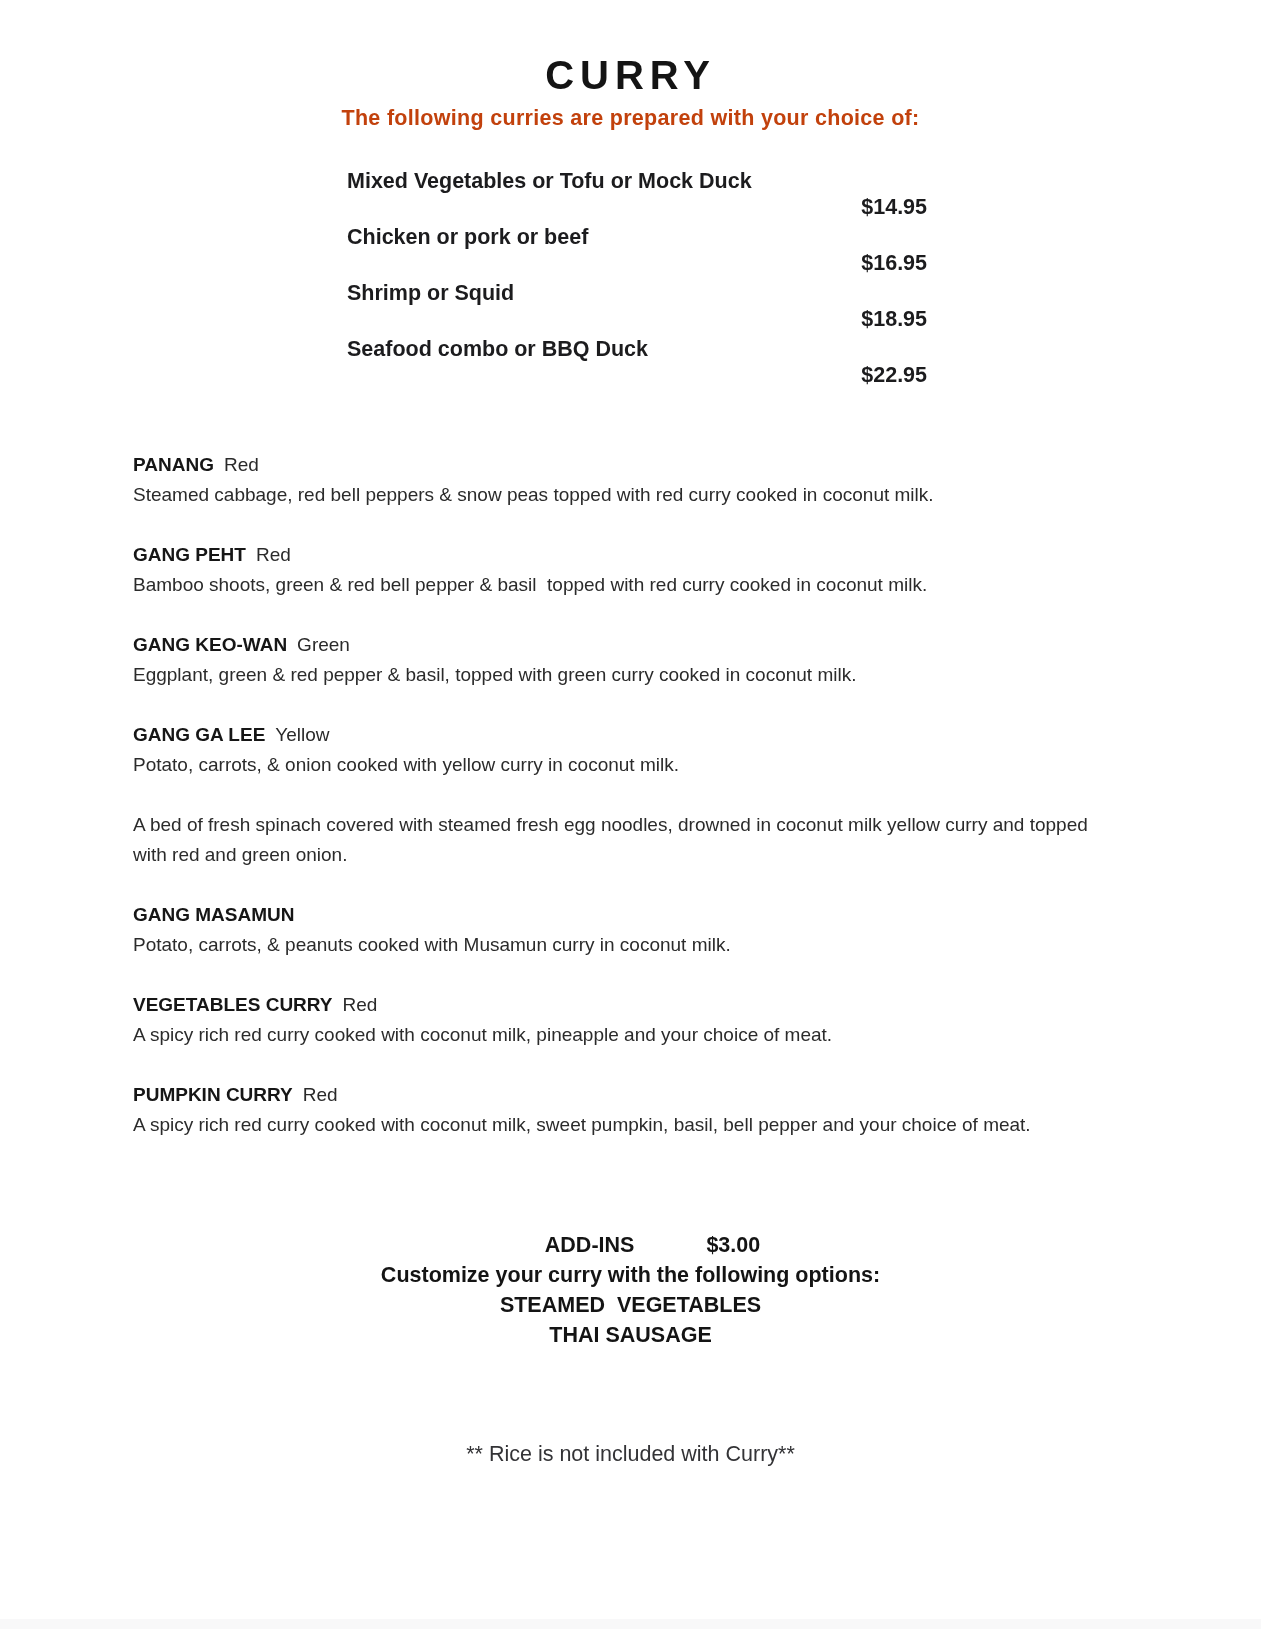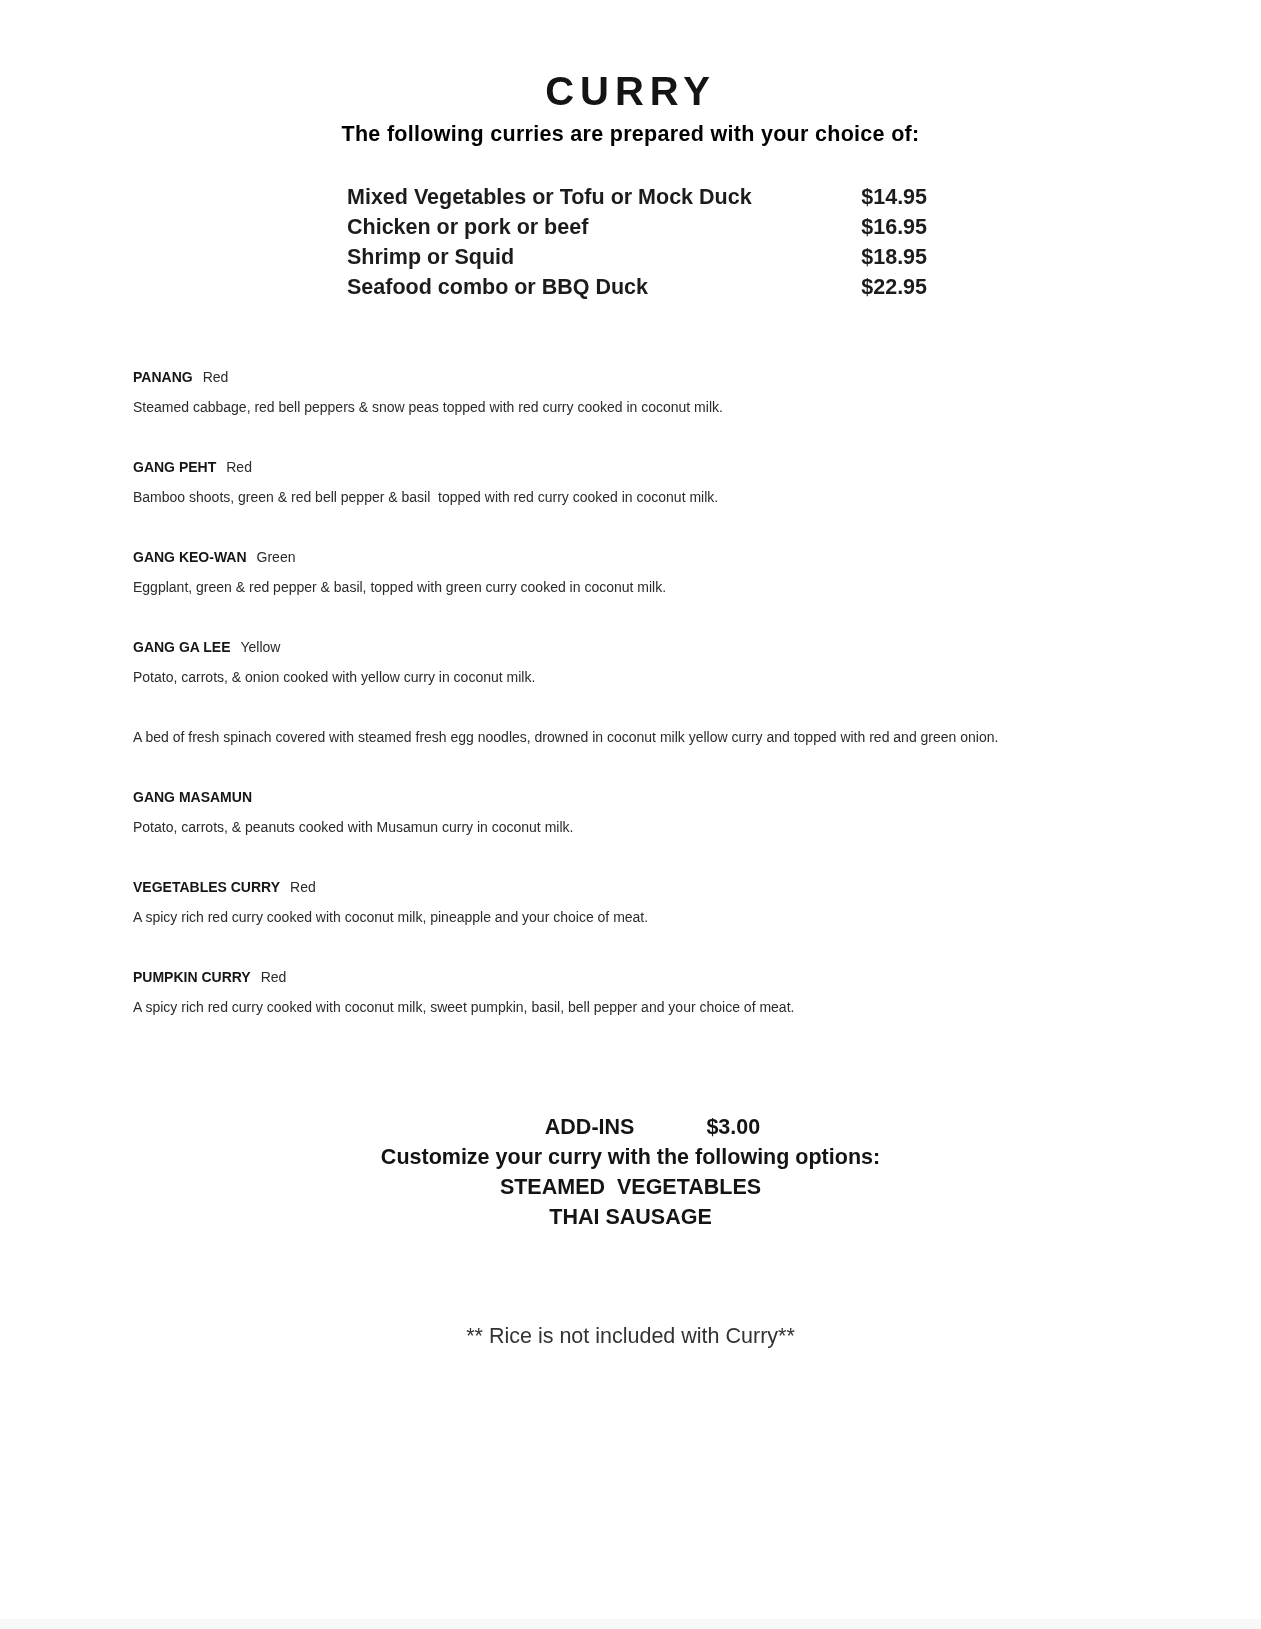--- a/index.html
+++ b/index.html
@@ -11,52 +11,52 @@
     position: relative;
     width: 1261px;
     height: 1629px;
     background: #ffffff;
     color: #1d1d1f;
     font-family: "Liberation Sans", sans-serif;
     overflow: hidden;
   }
   .title {
     margin: 0;
-    padding-top: 70px;
+    padding-top: 54px;
     text-align: center;
     font-size: 40px;
     line-height: 42px;
     font-weight: 800;
     letter-spacing: 6px;
     color: #141414;
   }
   .subtitle {
     margin: 8px 0 0 0;
     text-align: center;
     font-size: 21.5px;
     line-height: 28px;
     font-weight: 700;
     letter-spacing: 0.3px;
-    color: #000000;
+    color: #c2410c;
   }
   .choices {
     margin: 34px 0 0 347px;
     width: 600px;
     font-size: 21.5px;
     line-height: 30px;
     font-weight: 700;
     color: #1c1c1e;
   }
   .choice-row { display: flex; gap: 37px; }
   .choice-label { width: 501px; }
-  .choice-price { width: 90px; }
+  .choice-price { width: 90px; margin-top: 26px; }
   .items {
     margin: 60px 0 16px 133px;
     width: 955px;
-    font-size: 14px;
+    font-size: 19px;
     line-height: 30px;
   }
   .item { margin-bottom: 30px; }
   .item:last-child { margin-bottom: 0; }
   .item-head { white-space: pre-wrap; }
   .item-name { font-weight: 700; color: #161616; }
   .item-variant { font-weight: 400; color: #2a2a2a; margin-left: 10px; }
   .item-desc {
     margin: 0;
     font-weight: 400;

